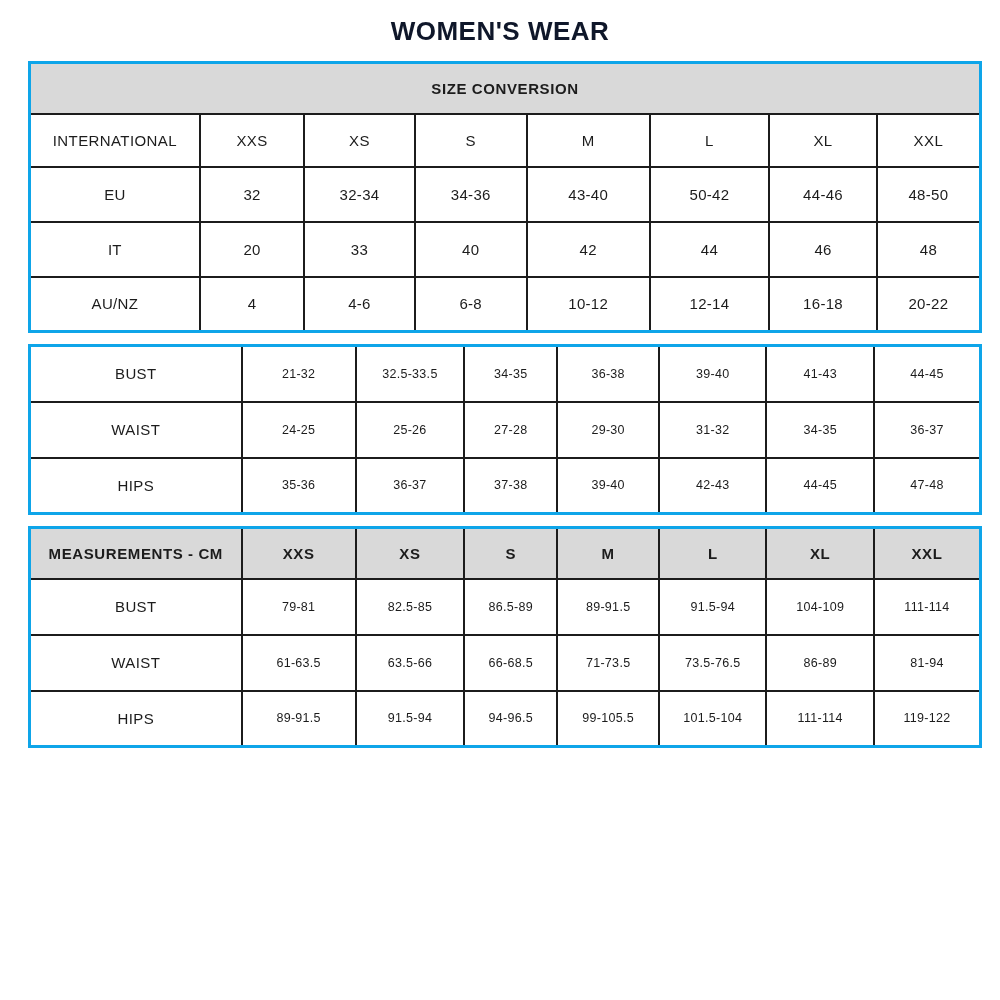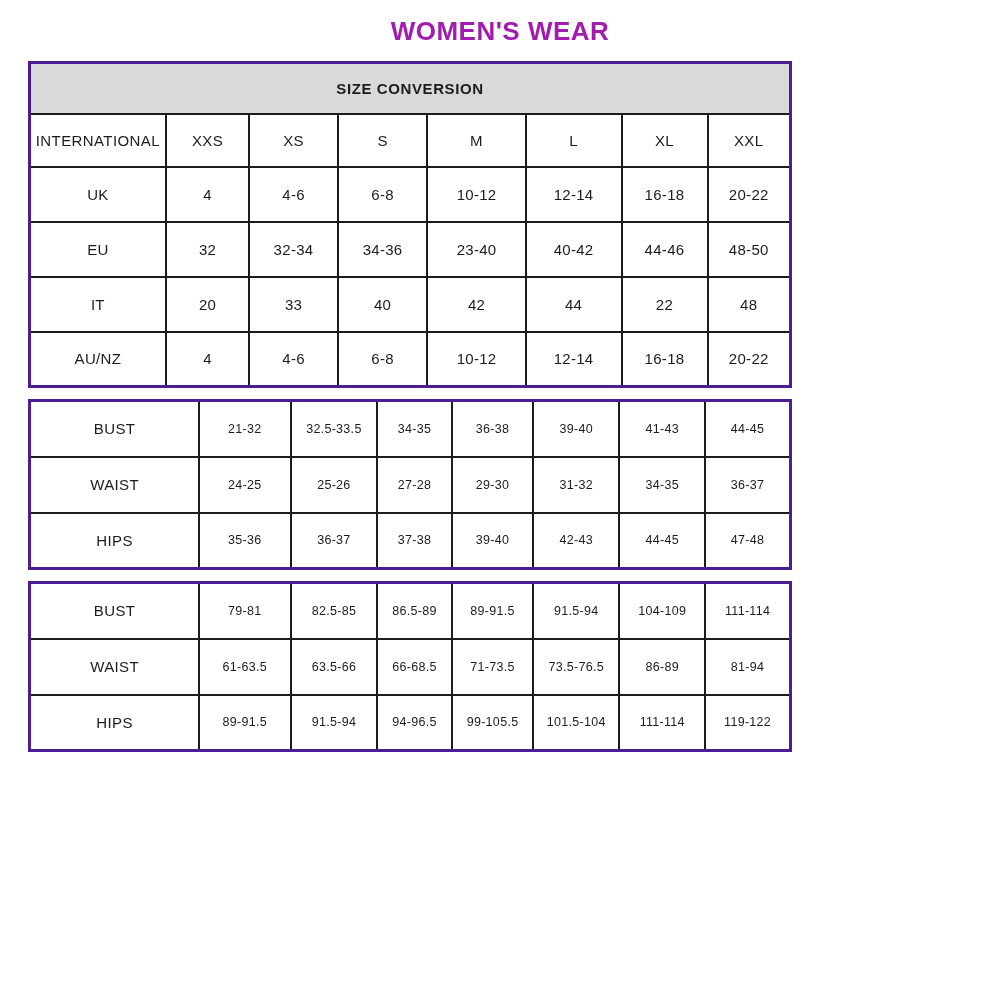--- a/index.html
+++ b/index.html
@@ -11,27 +11,27 @@
     font-family: "Liberation Sans", sans-serif;
     color: #1c1c1c;
   }
   .page { padding: 10px 28px 0 28px; }
   .page-title {
     text-align: center;
     font-size: 26px;
     font-weight: 700;
     letter-spacing: 0.5px;
     margin: 6px 0 14px 0;
-    color: #a21caf;
+    color: #0f172a;
   }
   table {
     border-collapse: collapse;
     table-layout: fixed;
-    width: 764px;
-    border: 3px solid #4c1d95;
+    width: 954px;
+    border: 3px solid #0ea5e9;
   }
   td {
     border: 2px solid #1c1c1c;
     text-align: center;
     vertical-align: middle;
     padding: 2px 4px;
     overflow: hidden;
     white-space: nowrap;
   }
   
@@ -76,47 +76,37 @@
       <td>INTERNATIONAL</td>
       <td>XXS</td>
       <td>XS</td>
       <td>S</td>
       <td>M</td>
       <td>L</td>
       <td>XL</td>
       <td>XXL</td>
     </tr>
     <tr class="datarow">
-      <td class="rowlabel">UK</td>
-      <td>4</td>
-      <td>4-6</td>
-      <td>6-8</td>
-      <td>10-12</td>
-      <td>12-14</td>
-      <td>16-18</td>
-      <td>20-22</td>
-    </tr>
-    <tr class="datarow">
       <td class="rowlabel">EU</td>
       <td>32</td>
       <td>32-34</td>
       <td>34-36</td>
-      <td>23-40</td>
-      <td>40-42</td>
+      <td>43-40</td>
+      <td>50-42</td>
       <td>44-46</td>
       <td>48-50</td>
     </tr>
     <tr class="datarow">
       <td class="rowlabel">IT</td>
       <td>20</td>
       <td>33</td>
       <td>40</td>
       <td>42</td>
       <td>44</td>
-      <td>22</td>
+      <td>46</td>
       <td>48</td>
     </tr>
     <tr class="datarow">
       <td class="rowlabel">AU/NZ</td>
       <td>4</td>
       <td>4-6</td>
       <td>6-8</td>
       <td>10-12</td>
       <td>12-14</td>
       <td>16-18</td>
@@ -175,20 +165,30 @@
       <col style="width:22.3%">
         <col style="width:12.0%">
         <col style="width:11.4%">
         <col style="width:9.8%">
       <col style="width:10.7%">
         <col style="width:11.3%">
         <col style="width:11.3%">
         <col style="width:11.2%">
     </colgroup>
     <tbody>
+        <tr class="band">
+      <td>MEASUREMENTS - CM</td>
+      <td>XXS</td>
+      <td>XS</td>
+      <td>S</td>
+      <td>M</td>
+      <td>L</td>
+      <td>XL</td>
+      <td>XXL</td>
+    </tr>
     <tr class="datarow">
       <td class="rowlabel">BUST</td>
       <td>79-81</td>
       <td>82.5-85</td>
       <td>86.5-89</td>
       <td>89-91.5</td>
       <td>91.5-94</td>
       <td>104-109</td>
       <td>111-114</td>
     </tr>

